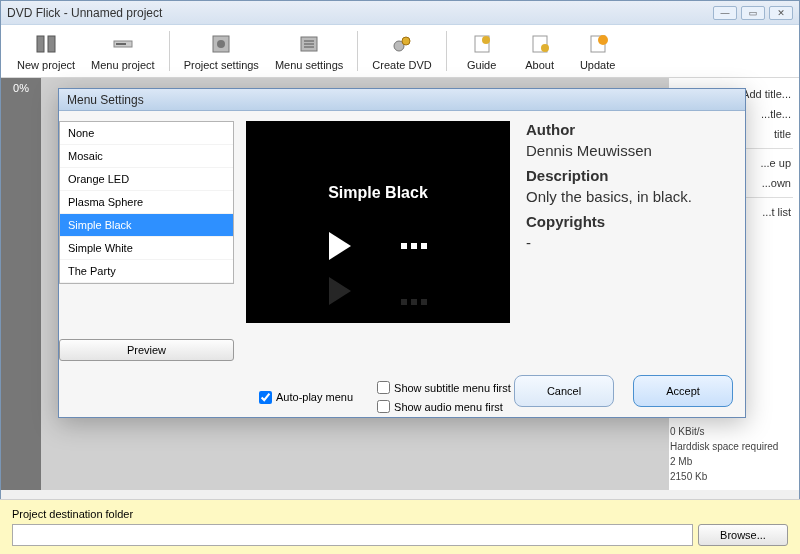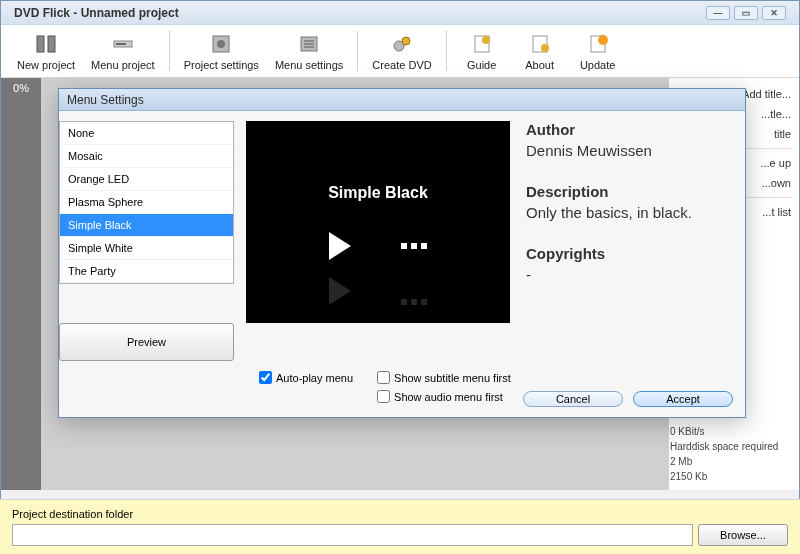--- a/index.html
+++ b/index.html
@@ -1,18 +1,18 @@
 <!DOCTYPE html>
 <html><head>
 <meta charset="utf-8">
 <style>
 * { box-sizing: border-box; margin: 0; padding: 0; }
 body { font-family: "Segoe UI", Tahoma, sans-serif; font-size: 11px; background: #fff; width: 800px; height: 554px; overflow: hidden; position: relative; }
 .window { border: 1px solid #7a96b5; width: 800px; height: 554px; background: #f0f0f0; }
-.titlebar { height: 24px; background: linear-gradient(#e8eef7,#d6e2f0); border-bottom: 1px solid #c5d6e8; display: flex; align-items: center; padding: 0 13px; font-weight: bold; }
+.titlebar { height: 24px; background: linear-gradient(#e8eef7,#d6e2f0); border-bottom: 1px solid #c5d6e8; display: flex; align-items: center; padding: 0 6px; }
 .titlebar .title { flex: 1; font-size: 12px; color: #333; }
 .wbtns { display: flex; gap: 4px; }
 .wbtn { width: 24px; height: 14px; border: 1px solid #9eb6d0; border-radius: 2px; background: #e9f1fb; display:flex; align-items:center; justify-content:center; font-size:9px; color:#555; cursor:pointer; }
 .toolbar { display: flex; padding: 4px 8px; background: #fff; border-bottom: 1px solid #d8d8d8; }
 .tbtn { display: flex; flex-direction: column; align-items: center; padding: 2px 8px; cursor: pointer; min-width: 58px; }
 .tbtn .ico { width: 26px; height: 26px; display:flex; align-items:center; justify-content:center; }
 .tbtn span.lbl { font-size: 11px; margin-top: 2px; color: #222; white-space: nowrap; }
 .tsep { width: 1px; background: #d0d0d0; margin: 2px 6px; }
 .content { display: flex; height: calc(100% - 24px - 54px - 62px); }
 .left-strip { width: 40px; background: #777; color:#fff; text-align:center; padding-top:4px; font-size:11px; }
@@ -27,38 +27,38 @@
 .browse-btn { width:90px; height:22px; border:1px solid #999; background:linear-gradient(#fdfdfd,#e5e5e5); border-radius:3px; cursor:pointer; font-size:11px; }
 .status { position:absolute; right:10px; bottom:70px; width:120px; font-size:10px; color:#444; line-height:1.5; }
 
 
 .modal { position:absolute; left:58px; top:88px; width:688px; height:330px; background:#f6f6f6; border:1px solid #6a8bb5; box-shadow:0 6px 24px rgba(0,0,0,.25); }
 .modal-title { height:22px; background:linear-gradient(#dbe7f6,#bcd2ea); padding:0 8px; display:flex; align-items:center; font-size:12px; color:#2a2a2a; border-bottom:1px solid #9ab4d2; }
 .modal-body { display:flex; padding:10px 0; gap:12px; height:260px; }
 .theme-list { width:175px; background:#fff; border:1px solid #b4b4b4; overflow:hidden; }
 .theme-list .li { padding:5px 8px; font-size:11px; cursor:pointer; border-bottom:1px solid #f3f3f3; }
 .theme-list .li.sel { background:#2e90ff; color:#fff; }
-.preview-btn { margin-top:auto; height:38px; border:1px solid #9a9a9a; background:linear-gradient(#fdfdfd,#e5e5e5); border-radius:3px; cursor:pointer; font-size:11px; }
+.preview-btn { margin-top:auto; height:22px; border:1px solid #9a9a9a; background:linear-gradient(#fdfdfd,#e5e5e5); border-radius:3px; cursor:pointer; font-size:11px; }
 .preview-box { width:264px; height:202px; background:#000; display:flex; flex-direction:column; align-items:center; justify-content:center; color:#fff; position:relative; }
 .preview-box .ptitle { font-weight:bold; font-size:16px; margin-bottom:30px; }
 .prow { display:flex; gap:50px; align-items:center; }
 .play-tri { width:0; height:0; border-left:22px solid #fff; border-top:14px solid transparent; border-bottom:14px solid transparent; }
 .dots { display:flex; gap:4px; }
 .dots div { width:6px; height:6px; background:#fff; }
 .reflect { position:absolute; bottom:18px; left:0; right:0; display:flex; justify-content:center; gap:50px; opacity:.15; transform:scaleY(-1); }
 .meta { flex:1; font-size:15px; color:#333; padding:0 4px; }
-.meta .h { font-weight:bold; margin-top:24px; margin-bottom:4px; }
+.meta .h { font-weight:bold; margin-top:8px; margin-bottom:4px; }
 .meta .h:first-child { margin-top:0; }
-.checks { display:flex; gap:24px; padding:0 12px 0 200px; align-items:flex-start; font-size:11px; }
+.checks { display:flex; gap:24px; padding:0 12px 0 200px; align-items:center; font-size:11px;margin-top:10px; }
 .checks label { display:flex; align-items:center; gap:4px; cursor:pointer; white-space:nowrap; }
 .checks input { margin:0; }
 .checks .col2 { display:flex; flex-direction:column; gap:6px; }
 .modal-btns { position:absolute; right:12px; bottom:10px; display:flex; gap:10px; }
-.mbtn { width:100px; height:16px; border:1px solid #8aa7c9; background:linear-gradient(#f4f9ff,#dce9f8); border-radius:8px; cursor:pointer; font-size:11px; }
-.mbtn.accept { border-color:#4a90d0; background:linear-gradient(#e9f3ff,#c9e0fb); }
+.mbtn { width:100px; height:32px; border:1px solid #8aa7c9; background:linear-gradient(#f4f9ff,#dce9f8); border-radius:8px; cursor:pointer; font-size:11px; }
+.mbtn.accept { border-color:#4a90d0; background:linear-gradient(#e9f3ff,#c9e0fb);margin-left:9px; }
 
 svg { display:block; }
 </style>
 </head>
 <body>
 
 <div class="window">
   <div class="titlebar">
     <div class="title">DVD Flick - Unnamed project</div>
     <div class="wbtns">

